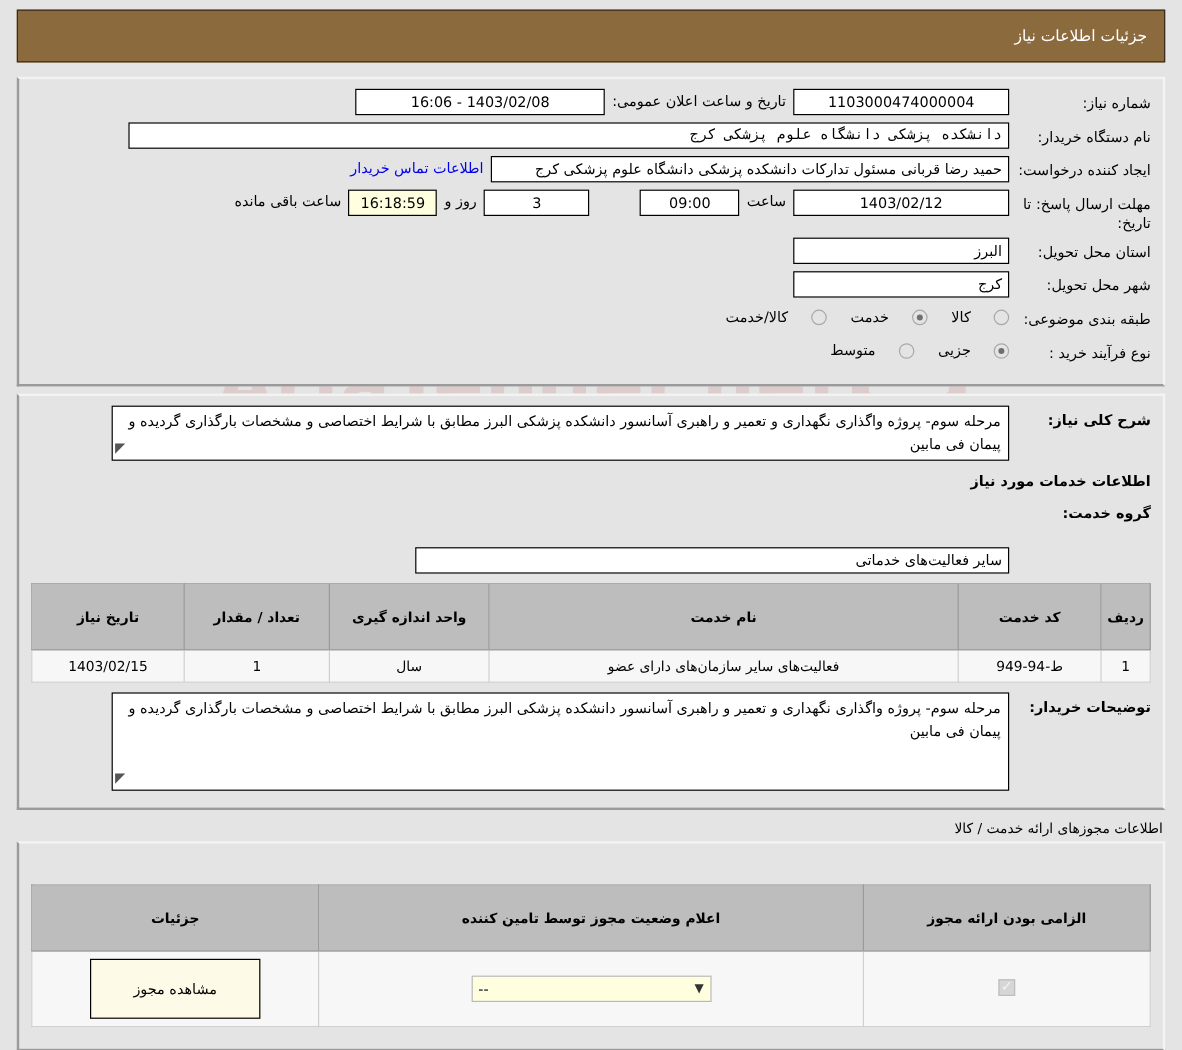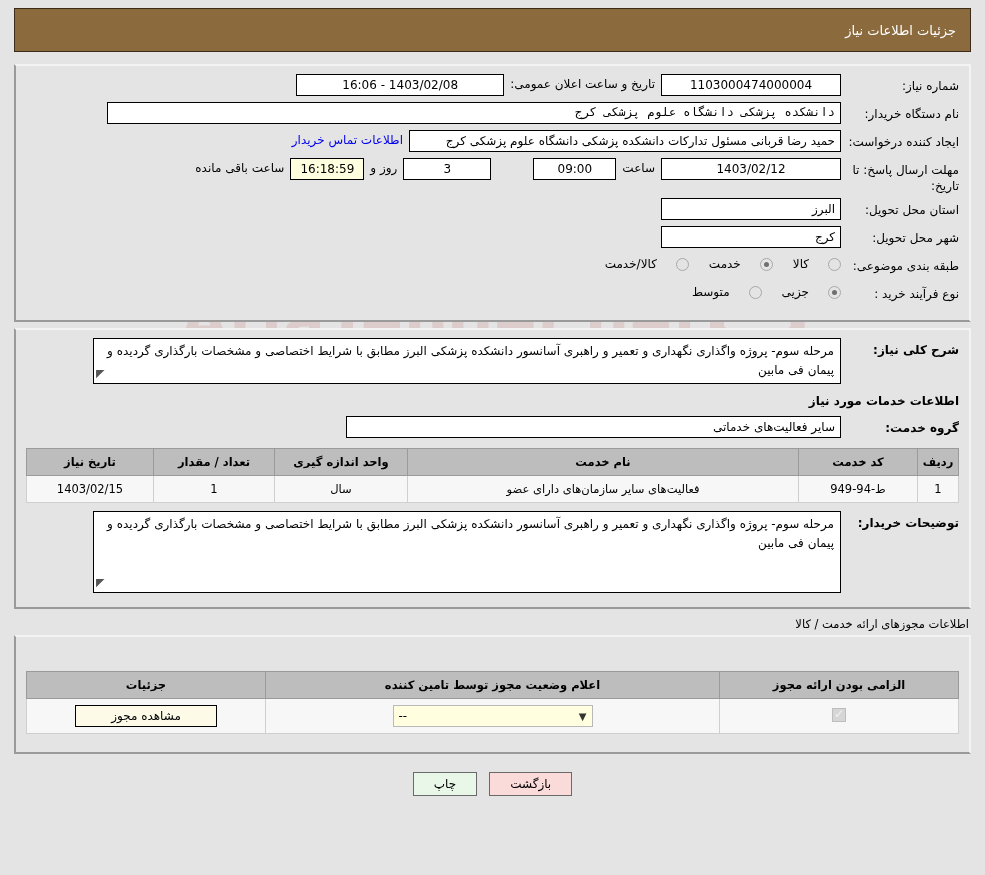--- a/index.html
+++ b/index.html
@@ -184,21 +184,21 @@
     border-collapse: collapse;
     font-size: 12px;
     background: #fafafa;
     border: 1px solid #9a9a9a;
   }
   table.grid th {
     background: #bdbdbd;
     border: 1px solid #9a9a9a;
     font-weight: bold;
     font-size: 11.5px;
-    padding: 6px 4px;
+    padding: 20px 4px;
     color: #000;
     text-align: center;
   }
   table.grid td {
     border: 1px solid #cfcfcf;
     padding: 6px 4px;
     text-align: center;
     background: #f7f7f7;
     color: #000;
     font-size: 11.5px;
@@ -234,21 +234,21 @@
     color: #000;
     width: 200px;
     margin: 0 auto;
   }
   .select-box .caret { font-size: 10px; color: #333; }
 
   .btn-cream {
     background: #fdfbe8;
     border: 1px solid #000;
     font-size: 12px;
-    padding: 3px 10px;
+    padding: 17px 10px;
     display: inline-block;
     cursor: pointer;
     color: #000;
     min-width: 120px;
     text-align: center;
   }
 
   .chk-disabled {
     width: 14px; height: 14px;
     border: 1px solid #bdbdbd;
@@ -387,21 +387,21 @@
         <div class="ta" style="width:748px; height:46px;">
           <span>مرحله سوم- پروژه واگذاری نگهداری و تعمیر و راهبری آسانسور دانشکده پزشکی البرز مطابق با شرایط اختصاصی و مشخصات بارگذاری گردیده و پیمان فی مابین</span>
           <span class="grip">◥</span>
         </div>
       </div>
 
       <div class="section-head">اطلاعات خدمات مورد نیاز</div>
 
       <div class="row">
         <div class="lbl bold">گروه خدمت:</div>
-        <div class="fld right" style="width:495px;">سایر فعالیت‌های خدماتی</div>
+        <div class="fld right" style="width:495px;margin-top:40px;">سایر فعالیت‌های خدماتی</div>
       </div>
 
       <table class="grid" style="margin-top:8px;">
         <thead>
           <tr>
             <th style="width:32px;">ردیف</th>
             <th style="width:110px;">کد خدمت</th>
             <th>نام خدمت</th>
             <th style="width:124px;">واحد اندازه گیری</th>
             <th style="width:112px;">تعداد / مقدار</th>

